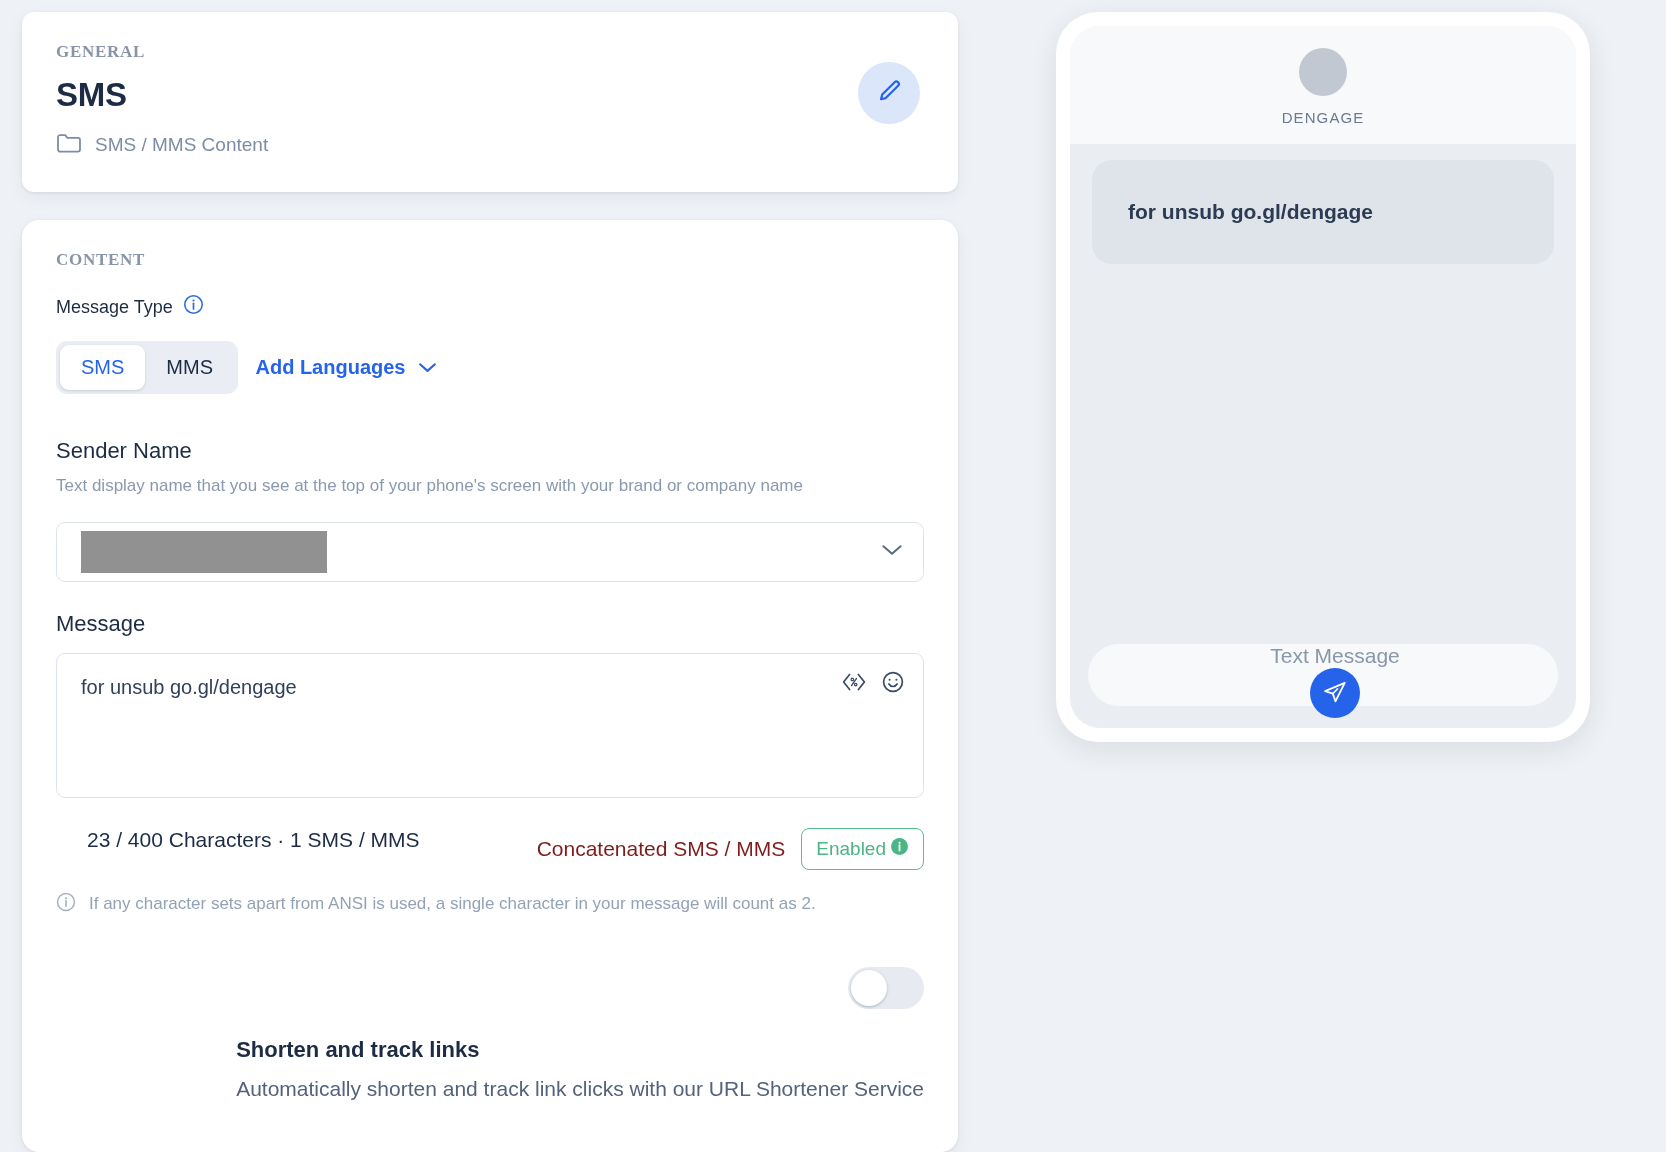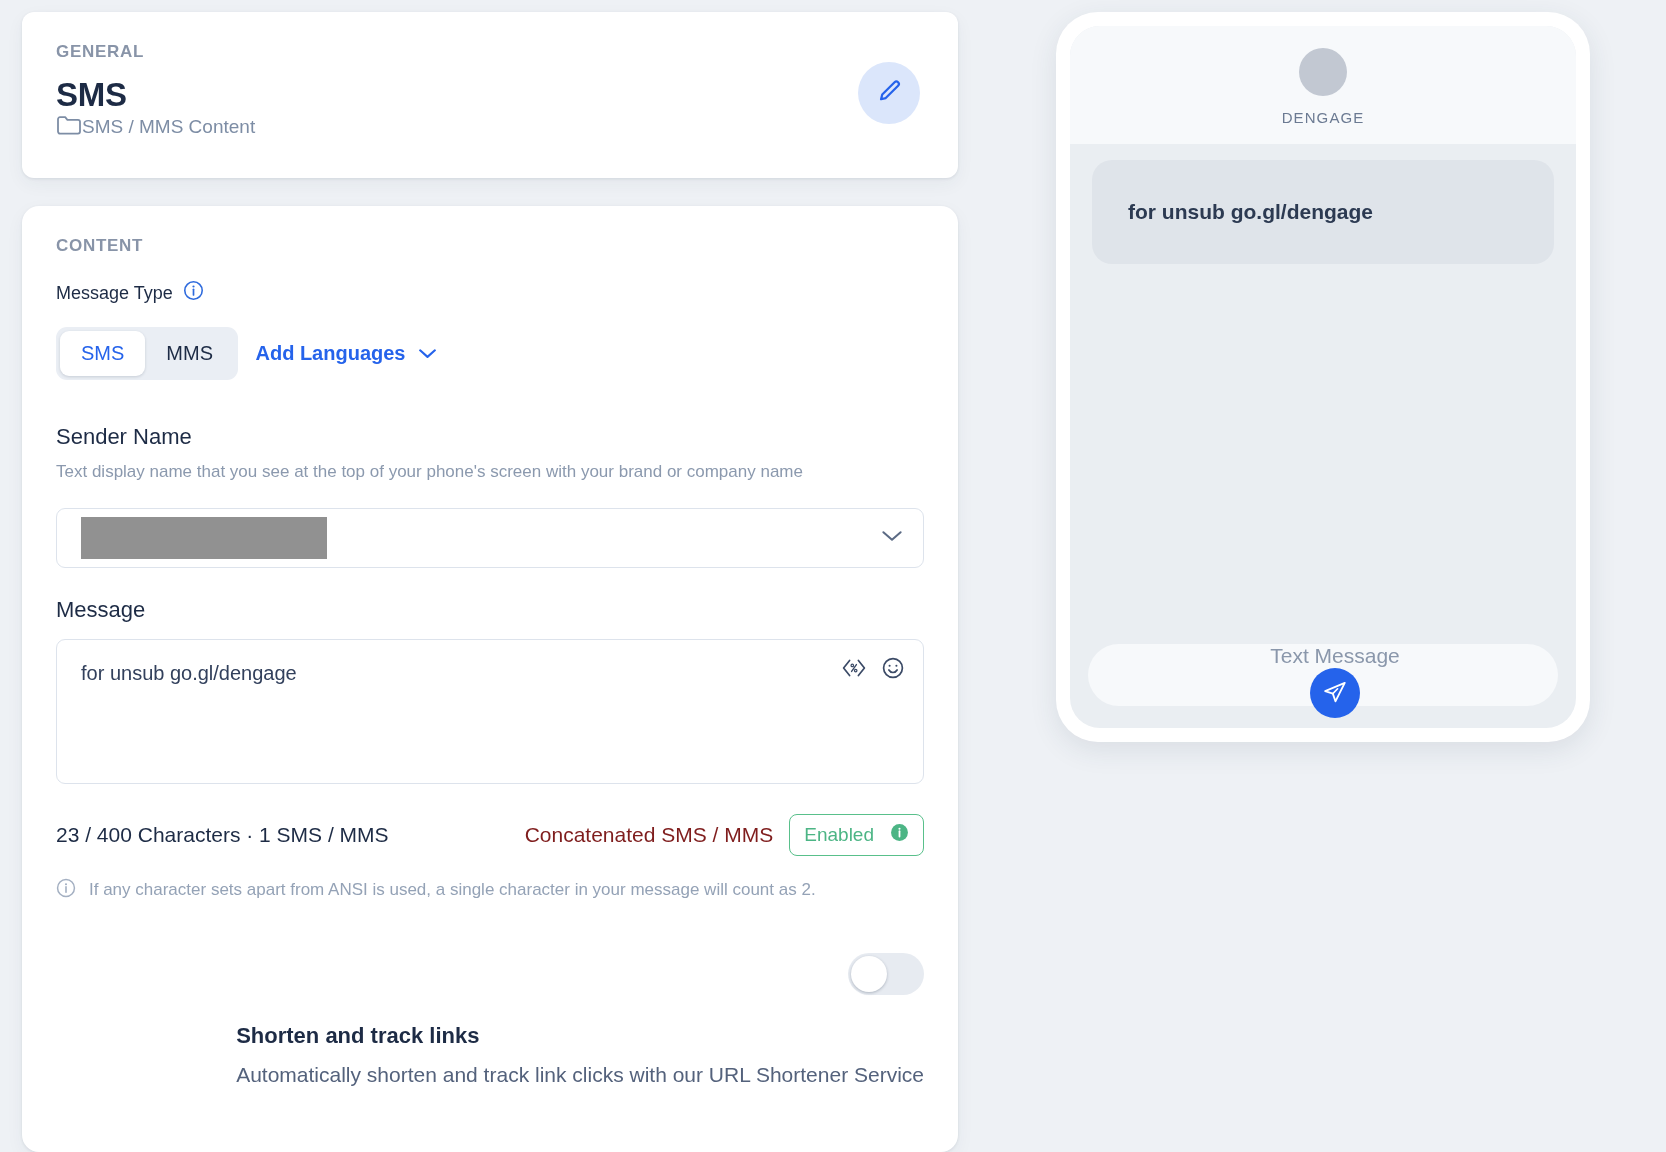--- a/index.html
+++ b/index.html
@@ -37,31 +37,34 @@
   .general-card {
     padding: 30px 34px 34px 34px;
     position: relative;
     min-height: 166px;
   }
   .eyebrow {
     font-size: 17px;
     font-weight: bold;
     letter-spacing: 0.7px;
     color: #8894a8;
+    font-family: Liberation Serif, serif;
   }
   .title-lg {
     font-size: 33px;
     font-weight: bold;
     color: #1d2b45;
     margin-top: 14px;
     letter-spacing: -0.2px;
   }
   .breadcrumb {
     display: flex;
     align-items: center;
+    gap: 13px;
+    margin-top: 18px;
   }
   .breadcrumb-text {
     font-size: 19px;
     color: #7d8da5;
   }
   .edit-fab {
     position: absolute;
     top: 50px;
     right: 38px;
     width: 62px;
@@ -172,33 +175,34 @@
     right: 18px;
     display: flex;
     align-items: center;
     gap: 14px;
   }
   .ta-icon { cursor: pointer; display: flex; }
 
   .counter-row {
     margin-top: 30px;
     display: flex;
-    align-items: center;
+    align-items: flex-start;
     justify-content: space-between;
+    margin-left: 31px;
   }
   .counter-text { font-size: 21px; color: #1d2b45; }
   .concat-wrap { display: flex; align-items: center; gap: 16px; }
   .concat-label { font-size: 21px; color: #7f1d1d; }
   .badge {
     border: 1px solid #59c08b;
     border-radius: 8px;
     padding: 8px 14px;
     display: inline-flex;
     align-items: center;
-    gap: 16px;
+    gap: 4px;
     color: #4cb585;
     font-size: 19px;
     background: #fff;
     cursor: default;
   }
 
   .note-row {
     margin-top: 22px;
     display: flex;
     align-items: center;

